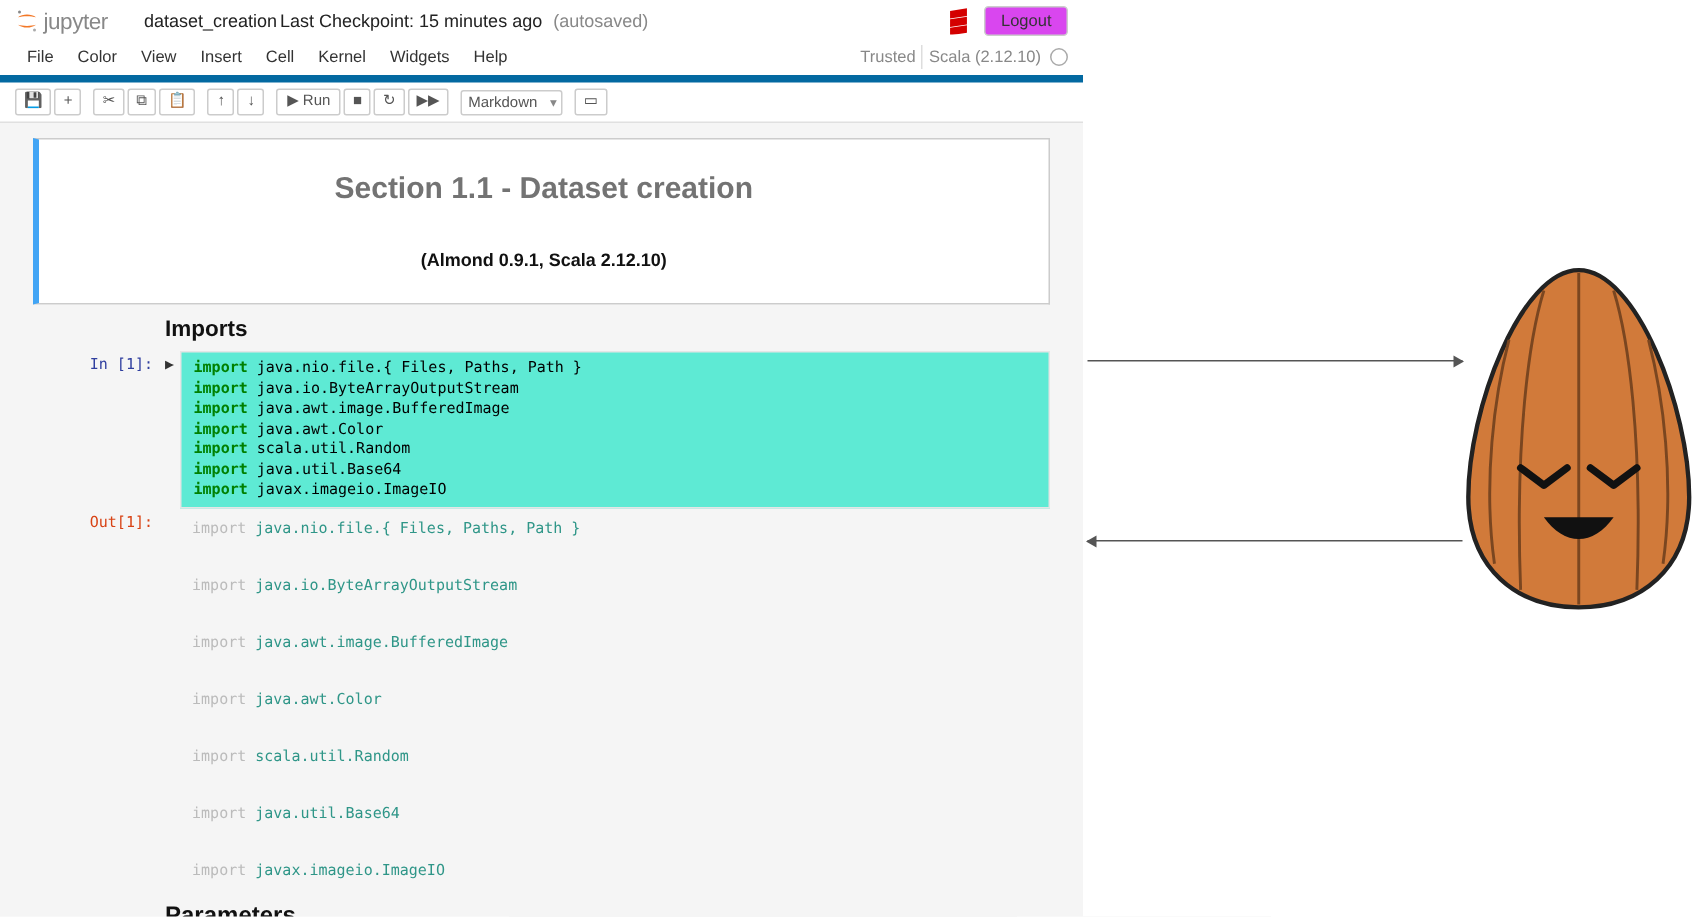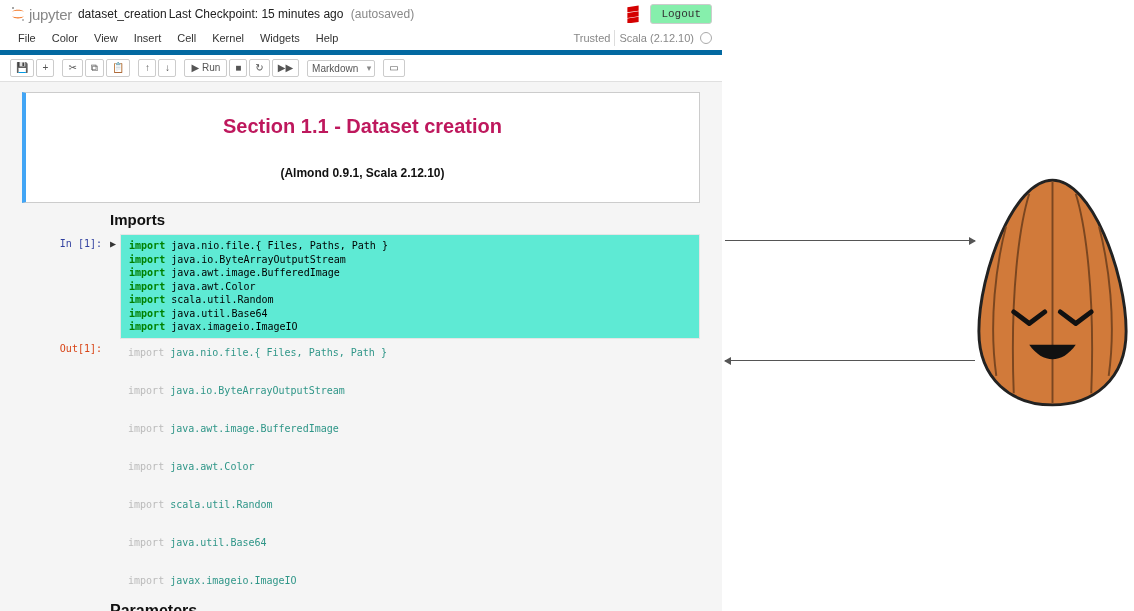--- a/index.html
+++ b/index.html
@@ -1,43 +1,43 @@
 <!DOCTYPE html>
 <html><head>
 <meta charset="utf-8">
 <style>
   * { box-sizing: border-box; margin: 0; padding: 0; }
   body { font-family: -apple-system, BlinkMacSystemFont, "Helvetica Neue", Helvetica, Arial, sans-serif; background: #fff; width: 1134px; height: 611px; overflow: hidden; position: relative; }
   .jupyter-panel { position: absolute; left: 0; top: 0; width: 722px; }
   .header { display: flex; align-items: center; padding: 4px 10px 2px 10px; }
-  .jup-logo { display: flex; align-items: center; gap: 3px; margin-right: 6px; }
+  .jup-logo { display: flex; align-items: center; gap: 3px; margin-right: 24px; }
   .jup-logo-svg { height: 16px; width: 16px; }
   .jup-logo-text { color: #888; font-size: 15px; font-weight: 400; letter-spacing: -0.3px; }
   .title-line { font-size: 12px; color: #222; display: flex; align-items: baseline; gap: 2px; }
   .title-line .nbname { font-weight: 400; }
   .title-line .autosaved { color: #888; }
   .header-right { margin-left: auto; display: flex; align-items: center; gap: 8px; }
   .scala-logo { width: 18px; height: 18px; }
-  .logout-btn { font-size: 11px; padding: 3px 10px; border: 1px solid #ccc; border-radius: 3px; background: #86efac; color: #333; cursor: pointer; font-family: Liberation Mono, monospace; }
+  .logout-btn { font-size: 11px; padding: 3px 10px; border: 1px solid #ccc; border-radius: 3px; background: #d946ef; color: #333; cursor: pointer; }
   .menu-row { display: flex; align-items: center; border-bottom: 5px solid #0369a1; padding: 0 10px; font-size: 11px; color: #333; }
   .menu-item { padding: 6px 8px; cursor: pointer; }
   .menu-right { margin-left: auto; display: flex; align-items: center; gap: 4px; color: #888; }
   .kernel-ind { display: flex; align-items: flex-start; gap: 6px; }
   .kernel-ind .circ { width: 12px; height: 12px; border: 1px solid #aaa; border-radius: 50%; }
   .divider-v { width:1px; height:16px; background:#ddd; }
   .toolbar { display: flex; align-items: center; gap: 2px; padding: 4px 10px; border-bottom: 1px solid #e0e0e0; font-size: 10px; }
   .tbtn { border: 1px solid #ccc; background: #fff; border-radius: 2px; padding: 2px 5px; color: #555; cursor:pointer; min-width: 18px; text-align: center; line-height: 1.2; display: inline-flex; align-items:center; justify-content:center; gap:2px; }
   .tbtn.wide { padding: 2px 6px; }
   .tsel { border: 1px solid #ccc; background:#fff; border-radius:2px; padding: 2px 16px 2px 4px; font-size:10px; color:#555; cursor:pointer; position:relative; }
   .tsel::after { content:"▾"; position:absolute; right:3px; top:2px; font-size:9px; color:#888; }
   .notebook { background: #f5f5f5; padding: 10px 8px; height: 540px; overflow: hidden; }
   .md-cell { background: #fff; border: 1px solid #cccccc; margin: 0 14px 8px 14px; position: relative; }
   .md-cell.selected { border-left: 4px solid #42a5f5; }
   .md-content { padding: 22px 30px; text-align: center; }
-  .md-content h1 { font-size: 20px; font-weight: 700; color: #be185d; margin-bottom: 28px; }
+  .md-content h1 { font-size: 20px; font-weight: 700; color: #737373; margin-bottom: 28px; }
   .md-content .sub { font-size: 12px; font-weight: 700; color: #111; }
   .sec-heading { font-size: 15px; font-weight: 700; color: #111; margin: 8px 0 6px 102px; }
   .sec-heading.big { font-size: 16px; }
   .code-cell { margin: 0 14px 6px 14px; }
   .prompt-row { display: flex; align-items: flex-start; }
   .prompt { width: 86px; text-align: right; font-family: Menlo, Monaco, monospace; font-size: 10px; padding: 4px 6px 0 0; }
   .prompt.in { color: #303F9F; }
   .prompt.out { color: #D84315; }
   .run-marker { font-family: monospace; font-size: 10px; color: #333; padding: 4px 4px 0 2px; }
   .code-area { flex: 1; background: #5eead4; border: 1px solid #e5e5e5; padding: 4px 8px; font-family: Menlo, Monaco, monospace; font-size: 10px; line-height: 1.35; white-space: pre; overflow:hidden; }

